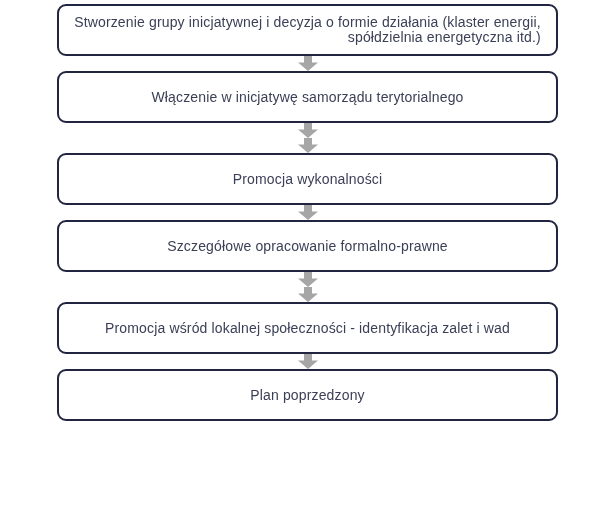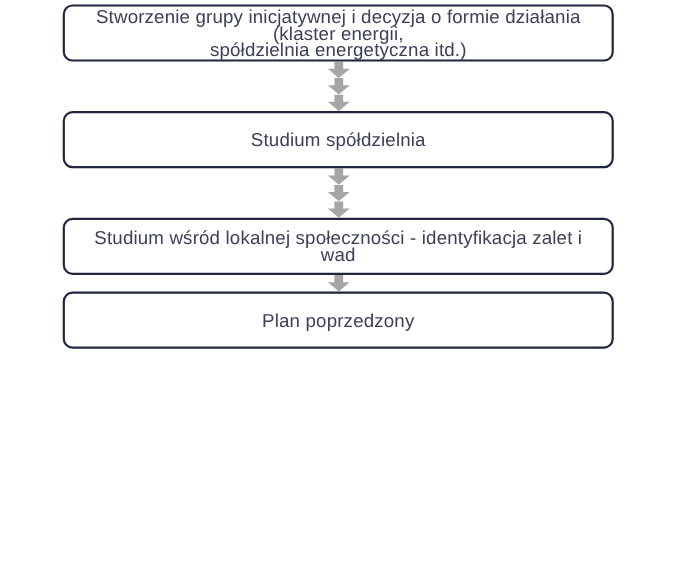--- a/index.html
+++ b/index.html
@@ -37,25 +37,26 @@
     display: flex;
     align-items: center;
     justify-content: center;
     text-align: center;
     padding: 2px 14px;
   }
   .step-box.two-line {
     height: 52px;
   }
   .step-label {
-    font-size: 17px;
+    font-size: 14px;
     line-height: 15px;
     color: #3c4057;
     letter-spacing: 0.15px;
     white-space: pre-line;
+    text-align: right;
   }
   .connector {
     height: 15px;
     display: flex;
     align-items: center;
     justify-content: center;
   }
   .arrow-down {
     width: 22px;
     height: 15px;
@@ -73,63 +74,73 @@
 spółdzielnia energetyczna itd.)</span>
     </div>
   </div>
 
   <div class="connector">
     <svg class="arrow-down" viewBox="0 0 22 15">
       <polygon points="7,0 15,0 15,6.5 21,6.5 11,15 1,6.5 7,6.5" fill="#a6a6a6"></polygon>
     </svg>
   </div>
 
+  <div class="step-row">
+    <div class="step-box">
+      <span class="step-label">Włączenie  w inicjatywę samorządu terytorialnego</span>
+    </div>
+  </div>
 
   <div class="connector">
     <svg class="arrow-down" viewBox="0 0 22 15">
       <polygon points="7,0 15,0 15,6.5 21,6.5 11,15 1,6.5 7,6.5" fill="#a6a6a6"></polygon>
     </svg>
   </div>
 
 
   <div class="connector">
     <svg class="arrow-down" viewBox="0 0 22 15">
       <polygon points="7,0 15,0 15,6.5 21,6.5 11,15 1,6.5 7,6.5" fill="#a6a6a6"></polygon>
     </svg>
   </div>
 
   <div class="step-row">
     <div class="step-box">
-      <span class="step-label">Studium spółdzielnia</span>
+      <span class="step-label">Promocja wykonalności</span>
+    </div>
+  </div>
+
+  <div class="connector">
+    <svg class="arrow-down" viewBox="0 0 22 15">
+      <polygon points="7,0 15,0 15,6.5 21,6.5 11,15 1,6.5 7,6.5" fill="#a6a6a6"></polygon>
+    </svg>
+  </div>
+
+  <div class="step-row">
+    <div class="step-box">
+      <span class="step-label">Szczegółowe opracowanie formalno-prawne</span>
     </div>
   </div>
 
   <div class="connector">
     <svg class="arrow-down" viewBox="0 0 22 15">
       <polygon points="7,0 15,0 15,6.5 21,6.5 11,15 1,6.5 7,6.5" fill="#a6a6a6"></polygon>
     </svg>
   </div>
 
 
   <div class="connector">
     <svg class="arrow-down" viewBox="0 0 22 15">
       <polygon points="7,0 15,0 15,6.5 21,6.5 11,15 1,6.5 7,6.5" fill="#a6a6a6"></polygon>
     </svg>
   </div>
 
-
-  <div class="connector">
-    <svg class="arrow-down" viewBox="0 0 22 15">
-      <polygon points="7,0 15,0 15,6.5 21,6.5 11,15 1,6.5 7,6.5" fill="#a6a6a6"></polygon>
-    </svg>
-  </div>
-
   <div class="step-row">
     <div class="step-box">
-      <span class="step-label">Studium wśród lokalnej społeczności - identyfikacja  zalet i wad</span>
+      <span class="step-label">Promocja wśród lokalnej społeczności - identyfikacja  zalet i wad</span>
     </div>
   </div>
 
   <div class="connector">
     <svg class="arrow-down" viewBox="0 0 22 15">
       <polygon points="7,0 15,0 15,6.5 21,6.5 11,15 1,6.5 7,6.5" fill="#a6a6a6"></polygon>
     </svg>
   </div>
 
   <div class="step-row">

